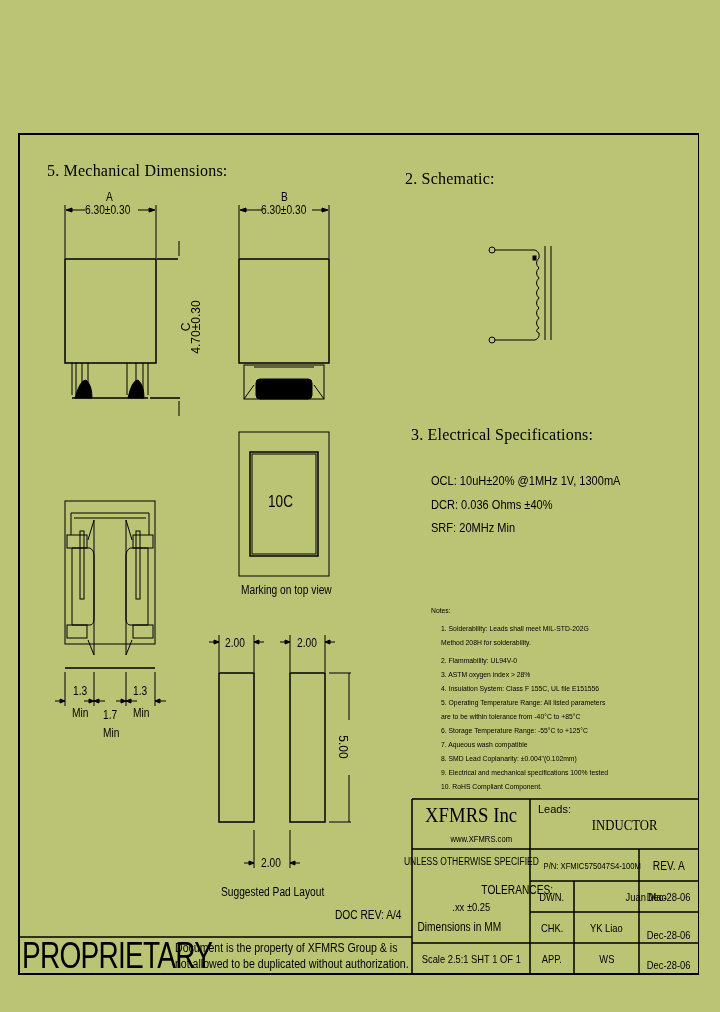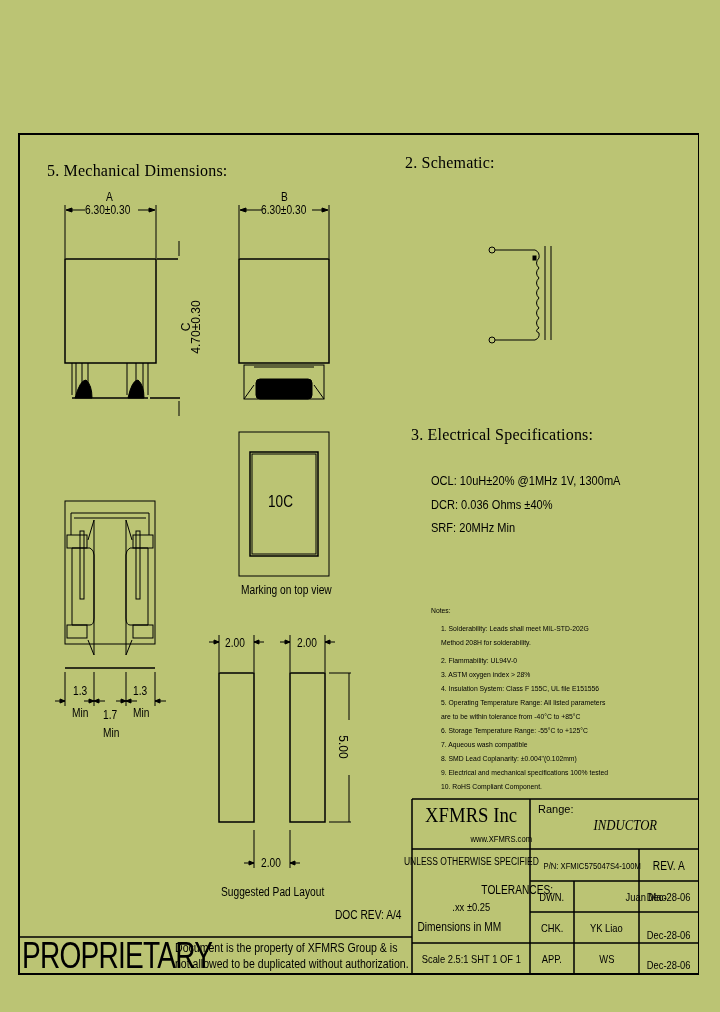--- a/index.html
+++ b/index.html
@@ -111,21 +111,21 @@
 
     <path d="M412,799 L699,799 M412,799 L412,975 M530,799 L530,975" stroke-width="1.5"></path>
     <path d="M412,849 L699,849 M530,881 L699,881 M530,912 L699,912 M530,943 L699,943" stroke-width="1.5"></path>
     <path d="M574,881 L574,975 M639,849 L639,975" stroke-width="1.5"></path>
     <path d="M412,943 L530,943" stroke-width="1.5"></path>
     <path d="M18,937 L412,937" stroke-width="1.5"></path>
   </g>
 </svg>
 
 <div class="heading" style="left:47px; top:162px;">5. Mechanical Dimensions:</div>
-<div class="heading" style="left:405px; top:154px;">2. Schematic:</div>
+<div class="heading" style="left:405px; top:170px;">2. Schematic:</div>
 <div class="heading" style="left:411px; top:426px;">3. Electrical Specifications:</div>
 
 <div class="label" style="left:106px; top:190px;">A</div>
 <div class="label" style="left:85px; top:203px;">6.30±0.30</div>
 <div class="label" style="left:281px; top:190px;">B</div>
 <div class="label" style="left:261px; top:203px;">6.30±0.30</div>
 <div class="abs" style="left:156px; top:320px; transform: rotate(-90deg); transform-origin: center; width:60px; font-size:12px; text-align:center;">C</div>
 <div class="abs" style="left:146px; top:320px; transform: rotate(-90deg) translateY(24px); width:100px; font-size:12px; text-align:center; margin-left:-24px;">4.70±0.30</div>
 
 <div class="label" style="left:73px; top:684px;">1.3</div>
@@ -164,25 +164,25 @@
 
 <div class="label" style="left:335px; top:908px;">DOC REV: A/4</div>
 
 <div class="abs" style="left:22px; top:937px; font-size:36px; line-height:38px; transform:scaleX(0.78); transform-origin:left center; letter-spacing:-1px; font-weight:normal;">PROPRIETARY</div>
 <div class="abs" style="left:175px; top:941px; font-size:12px; white-space:nowrap; transform:scaleX(0.88); transform-origin:left center;">Document is the property of XFMRS Group &amp; is</div>
 <div class="abs" style="left:175px; top:957px; font-size:12px; white-space:nowrap; transform:scaleX(0.88); transform-origin:left center;">not allowed to be duplicated without authorization.</div>
 
 <div class="tb-cell" style="left:412px; top:800px; width:118px; height:30px; font-family:'Liberation Serif', serif; font-size:22px;">
     <span class="narrow">XFMRS Inc</span>
   </div>
-<div class="tb-cell" style="left:432px; top:830px; width:138px; height:18px; font-size:9px;">
+<div class="tb-cell" style="left:412px; top:830px; width:138px; height:18px; font-size:9px;">
     <span class="narrow">www.XFMRS.com</span>
   </div>
-<div class="abs" style="left:538px; top:803px; font-size:11px;">Range:</div>
-<div class="tb-cell" style="left:560px; top:812px; width:130px; height:26px; font-family:'Liberation Serif', serif; font-size:15px;font-style:italic;">
+<div class="abs" style="left:538px; top:803px; font-size:11px;">Leads:</div>
+<div class="tb-cell" style="left:560px; top:812px; width:130px; height:26px; font-family:'Liberation Serif', serif; font-size:15px;">
     <span class="narrow">INDUCTOR</span>
   </div>
 
 <div class="tb-cell" style="left:412px; top:850px; width:118px; height:22px; font-size:10px;">
     <span class="narrow">UNLESS OTHERWISE SPECIFIED</span>
   </div>
 <div class="tb-cell" style="left:412px; top:880px; width:118px; height:20px; font-size:12px;margin-left:46px;">
     <span class="narrow">TOLERANCES:</span>
   </div>
 <div class="tb-cell" style="left:412px; top:898px; width:118px; height:18px; font-size:11px;">

